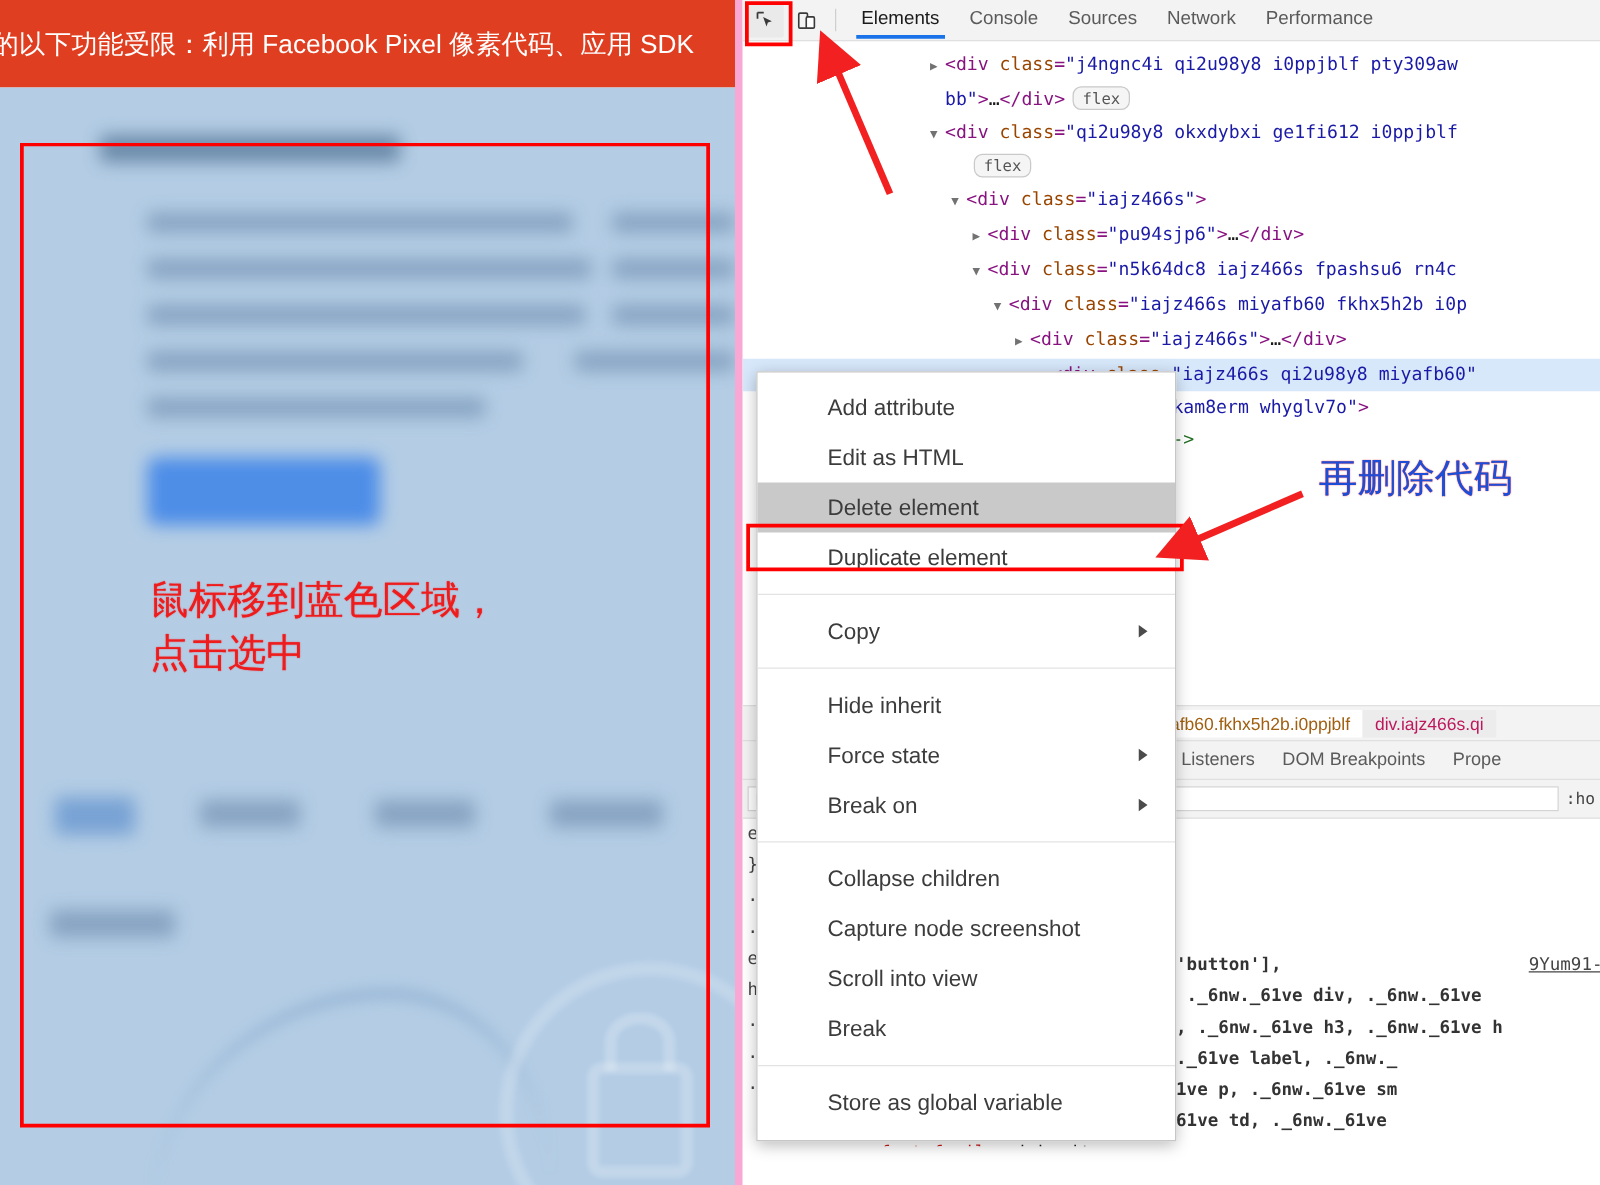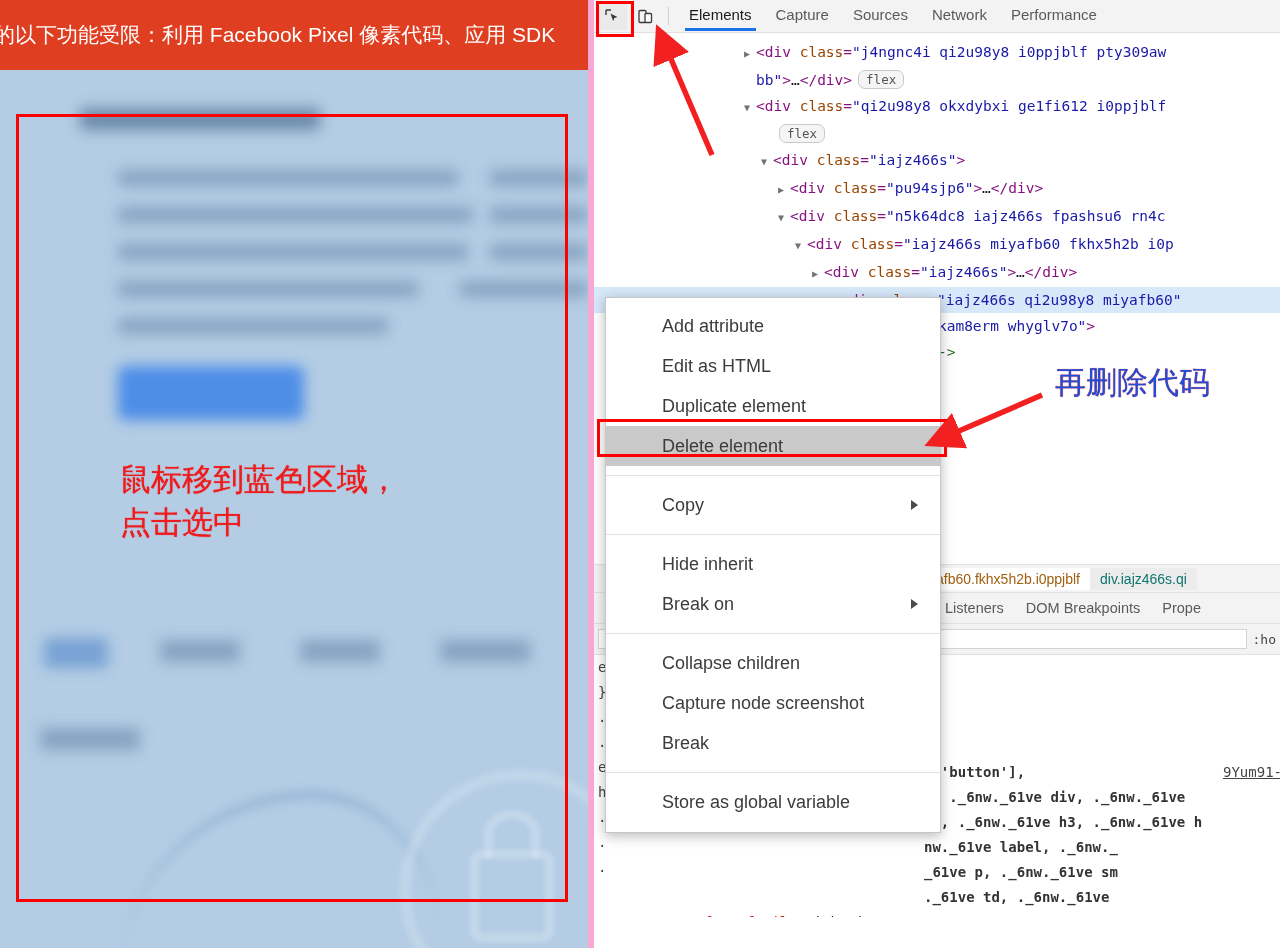--- a/index.html
+++ b/index.html
@@ -204,21 +204,21 @@
     font-family: "Liberation Sans", sans-serif;
     font-size: 14px;
     overflow: hidden;
     white-space: nowrap;
   }
   .crumb {
     padding: 3px 10px;
     color: #a06010;
   }
   .crumb.active { background: #ffffff; }
-  .crumb.other { color: #0f766e; background:#ececec; }
+  .crumb.other { color: #be185d; background:#ececec; }
 
   
   #dt-styletabs {
     height: 30px;
     background: #f3f3f3;
     border-top: 1px solid #e0e0e0;
     border-bottom: 1px solid #e0e0e0;
     display: flex;
     align-items: center;
     font-size: 14.5px;
@@ -410,21 +410,21 @@
       </div>
       <div class="dt-iconbtn plain">
         <svg width="17" height="17" viewBox="0 0 17 17" aria-hidden="true">
           <rect x="2" y="2.5" width="7" height="12" rx="1" stroke="#3a3a3a" stroke-width="1.3" fill="none"></rect>
           <rect x="8" y="5.5" width="6.5" height="9" rx="1" stroke="#3a3a3a" stroke-width="1.3" fill="#fff"></rect>
         </svg>
       </div>
       <div class="dt-sep"></div>
       <div id="dt-tabs" style="display: flex;">
           <div class="dt-tab active">Elements</div>
-          <div class="dt-tab">Capture</div>
+          <div class="dt-tab">Console</div>
           <div class="dt-tab">Sources</div>
           <div class="dt-tab">Network</div>
           <div class="dt-tab">Performance</div>
         </div>
     </div>
 
     <div id="dom-tree">
         <div class="node" style="padding-left: 150px;"><span class="twisty">▶</span><span class="punct">&lt;</span><span class="tagn">div</span><span class="attrn"> class</span><span class="punct">=</span><span class="attrv">"j4ngnc4i qi2u98y8 i0ppjblf pty309aw</span></div>
         <div class="node" style="padding-left: 150px;"><span class="twisty"></span><span class="attrv">bb"</span><span class="punct">&gt;</span><span class="val">…</span><span class="punct">&lt;/</span><span class="tagn">div</span><span class="punct">&gt;</span><span class="badge">flex</span></div>
         <div class="node" style="padding-left: 150px;"><span class="twisty">▼</span><span class="punct">&lt;</span><span class="tagn">div</span><span class="attrn"> class</span><span class="punct">=</span><span class="attrv">"qi2u98y8 okxdybxi ge1fi612 i0ppjblf</span></div>
@@ -477,30 +477,32 @@
           <div class="cssline" style="padding-left: 330px;"><span class="sel bold">_61ve p, ._6nw._61ve sm</span></div>
           <div class="cssline" style="padding-left: 330px;"><span class="sel bold">._61ve td, ._6nw._61ve</span></div>
           <div class="cssline" style="padding-left: 110px;"><span class="prop">font-family:</span><span class="val"> inherit;</span></div>
         </div>
       </div>
   </div>
 
   <div id="ctx-menu">
       <div class="ctx-item"><span>Add attribute</span></div>
       <div class="ctx-item"><span>Edit as HTML</span></div>
+      <div class="ctx-item highlight"><span>Delete element</span></div>
       <div class="ctx-item"><span>Duplicate element</span></div>
-      <div class="ctx-item highlight"><span>Delete element</span></div>
       <div class="ctx-sep"></div>
       <div class="ctx-item"><span>Copy</span><span class="ctx-arrow"></span></div>
       <div class="ctx-sep"></div>
       <div class="ctx-item"><span>Hide inherit</span></div>
+      <div class="ctx-item"><span>Force state</span><span class="ctx-arrow"></span></div>
       <div class="ctx-item"><span>Break on</span><span class="ctx-arrow"></span></div>
       <div class="ctx-sep"></div>
       <div class="ctx-item"><span>Collapse children</span></div>
       <div class="ctx-item"><span>Capture node screenshot</span></div>
+      <div class="ctx-item"><span>Scroll into view</span></div>
       <div class="ctx-item"><span>Break</span></div>
       <div class="ctx-sep"></div>
       <div class="ctx-item"><span>Store as global variable</span></div>
     </div>
   <div id="ctx-delete-box"></div>
   <div id="inspect-box"></div>
   <div id="ctx-annot">再删除代码</div>
 
   <svg id="arrows">
     <defs>

